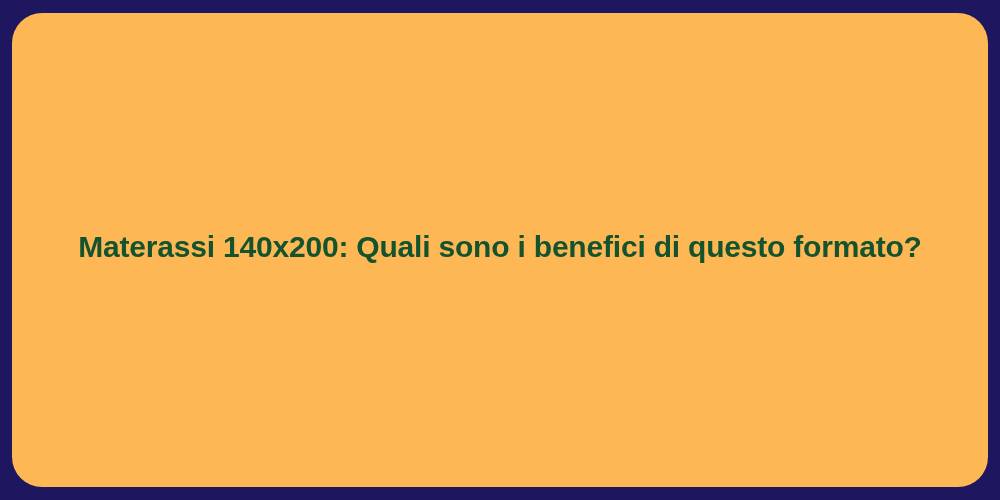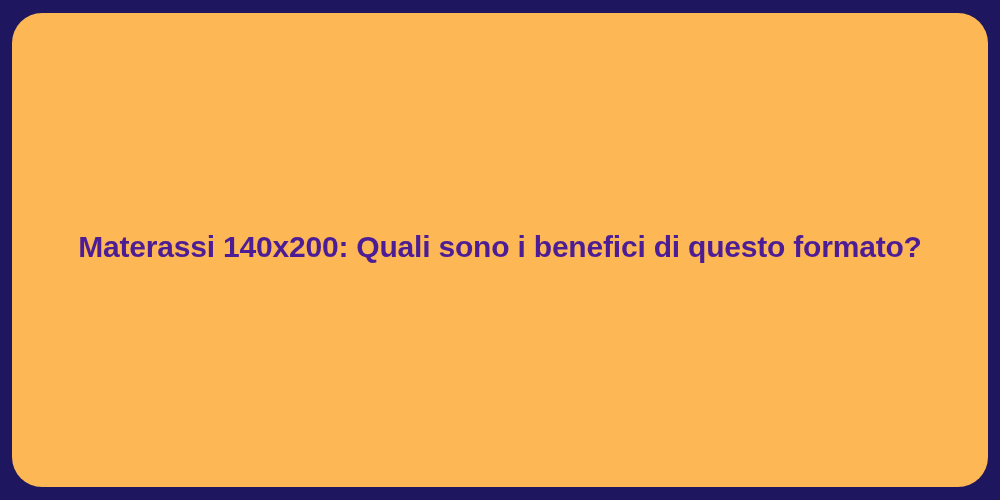--- a/index.html
+++ b/index.html
@@ -43,21 +43,21 @@
     display: flex;
     align-items: center;
     justify-content: center;
     
     transform: translateY(-3px);
   }
 
   .banner-title {
     margin: 0;
     padding: 0 36px;
-    color: #4c1d95;
+    color: #14532d;
     font-family: "Liberation Sans", sans-serif;
     font-size: 30px;
     font-weight: 700;
     line-height: 1.18;
     letter-spacing: -0.2px;
     text-align: center;
     white-space: nowrap;
   }
 </style>
 </head>

